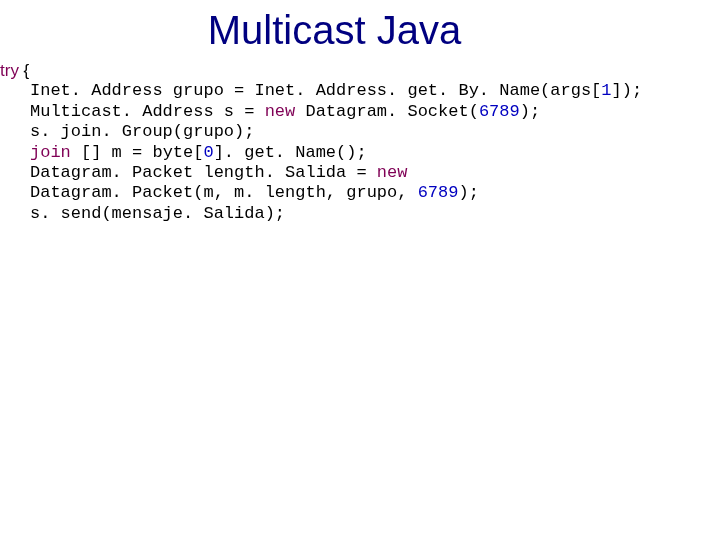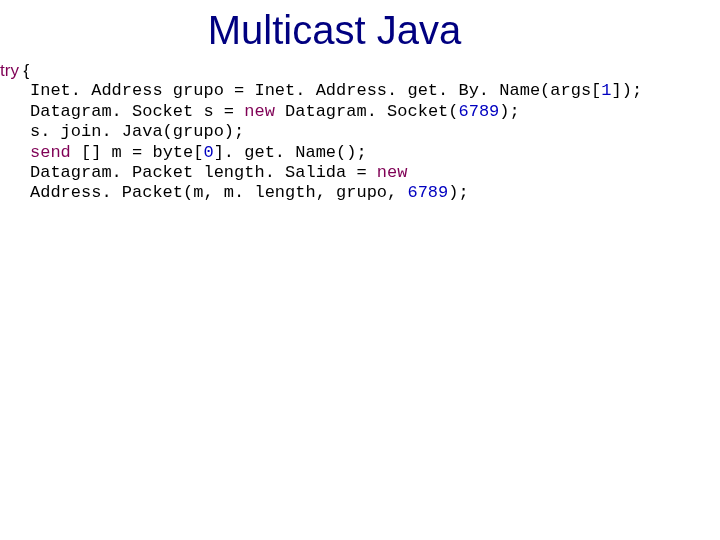--- a/index.html
+++ b/index.html
@@ -42,25 +42,26 @@
 <div class="slide">
 
   <div class="title">Multicast Java</div>
 
   <div class="code">
 
     <span class="line"><span class="kw">try</span><span> {</span></span>
 
     <span class="line indent"><span>Inet. Address grupo = Inet. Address. get. By. Name(args[</span><span class="num">1</span><span>]);</span></span>
 
-    <span class="line indent"><span>Datagram. Socket s = </span><span class="kw">new</span><span> Datagram. Socket(</span><span class="num">6789</span><span>);</span></span>
+    <span class="line indent"><span>Multicast. Address s = </span><span class="kw">new</span><span> Datagram. Socket(</span><span class="num">6789</span><span>);</span></span>
 
-    <span class="line indent"><span>s. join. Java(grupo);</span></span>
+    <span class="line indent"><span>s. join. Group(grupo);</span></span>
 
-    <span class="line indent"><span class="kw">send</span><span> [] m = byte[</span><span class="num">0</span><span>]. get. Name();</span></span>
+    <span class="line indent"><span class="kw">join</span><span> [] m = byte[</span><span class="num">0</span><span>]. get. Name();</span></span>
 
     <span class="line indent"><span>Datagram. Packet length. Salida = </span><span class="kw">new</span></span>
 
-    <span class="line indent"><span>Address. Packet(m, m. length, grupo, </span><span class="num">6789</span><span>);</span></span>
+    <span class="line indent"><span>Datagram. Packet(m, m. length, grupo, </span><span class="num">6789</span><span>);</span></span>
 
+    <span class="line indent"><span>s. send(mensaje. Salida);</span></span>
 
   </div>
 </div>
 
 </body></html>

